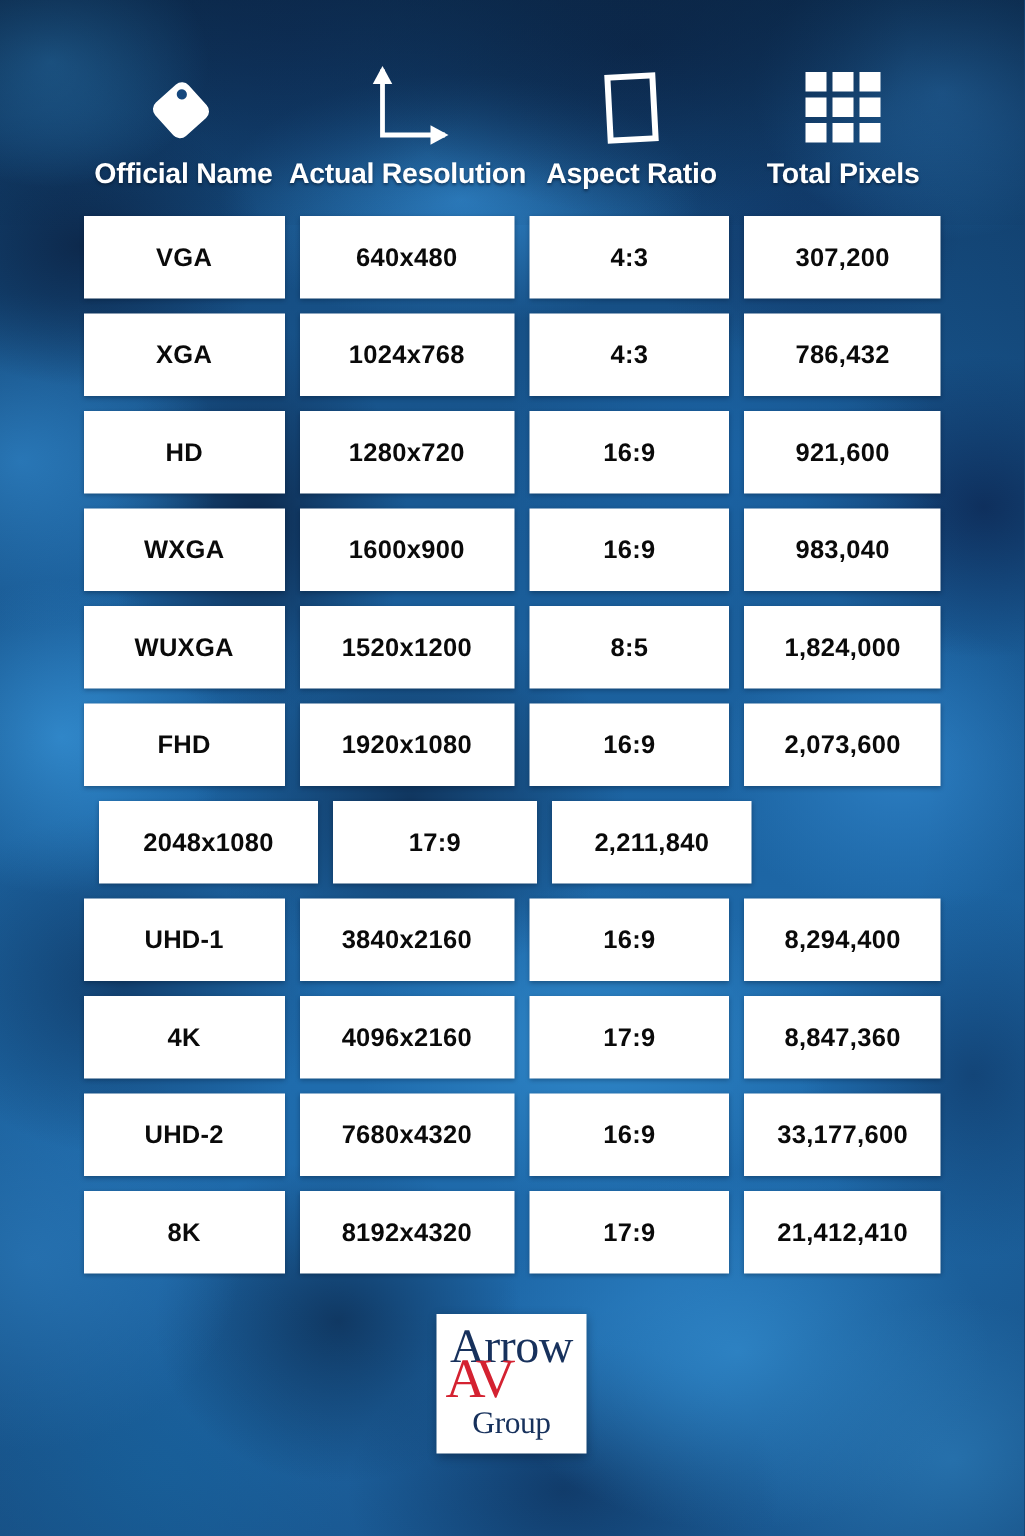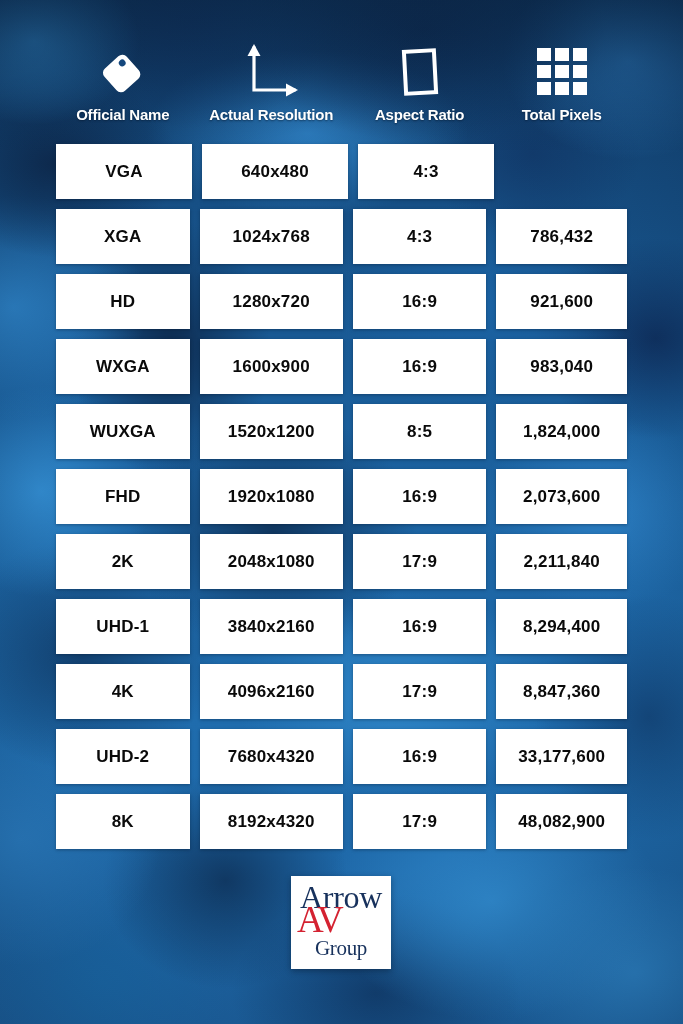--- a/index.html
+++ b/index.html
@@ -88,21 +88,21 @@
 
   .icon-box {
     height: 62px;
     display: flex;
     align-items: flex-end;
     justify-content: center;
   }
   .header-label {
     margin-top: 8px;
     color: #ffffff;
-    font-size: 15px;
+    font-size: 19px;
     font-weight: bold;
     letter-spacing: -0.2px;
     white-space: nowrap;
     text-shadow: 0 1px 2px rgba(4,20,40,0.55);
   }
 
   
   .table {
     position: absolute;
     left: 56px;
@@ -249,20 +249,21 @@
         <div class="header-label">Total Pixels</div>
       </div>
 
     </div>
 
     <div class="table" id="table-body">
         <div class="row">
           <div class="cell c1">VGA</div>
           <div class="cell c2">640x480</div>
           <div class="cell c3">4:3</div>
+          <div class="cell c4">307,200</div>
         </div>
         <div class="row">
           <div class="cell c1">XGA</div>
           <div class="cell c2">1024x768</div>
           <div class="cell c3">4:3</div>
           <div class="cell c4">786,432</div>
         </div>
         <div class="row">
           <div class="cell c1">HD</div>
           <div class="cell c2">1280x720</div>
@@ -281,21 +282,20 @@
           <div class="cell c3">8:5</div>
           <div class="cell c4">1,824,000</div>
         </div>
         <div class="row">
           <div class="cell c1">FHD</div>
           <div class="cell c2">1920x1080</div>
           <div class="cell c3">16:9</div>
           <div class="cell c4">2,073,600</div>
         </div>
         <div class="row">
-          <div class="cell c1">2K</div>
           <div class="cell c2">2048x1080</div>
           <div class="cell c3">17:9</div>
           <div class="cell c4">2,211,840</div>
         </div>
         <div class="row">
           <div class="cell c1">UHD-1</div>
           <div class="cell c2">3840x2160</div>
           <div class="cell c3">16:9</div>
           <div class="cell c4">8,294,400</div>
         </div>
@@ -308,21 +308,21 @@
         <div class="row">
           <div class="cell c1">UHD-2</div>
           <div class="cell c2">7680x4320</div>
           <div class="cell c3">16:9</div>
           <div class="cell c4">33,177,600</div>
         </div>
         <div class="row">
           <div class="cell c1">8K</div>
           <div class="cell c2">8192x4320</div>
           <div class="cell c3">17:9</div>
-          <div class="cell c4">48,082,900</div>
+          <div class="cell c4">21,412,410</div>
         </div>
       </div>
 
     <div class="logo-card">
       <div class="logo-inner">
         <div class="logo-arrow">Arrow</div>
         <div class="logo-av">AV</div>
         <div class="logo-group">Group</div>
       </div>
     </div>

